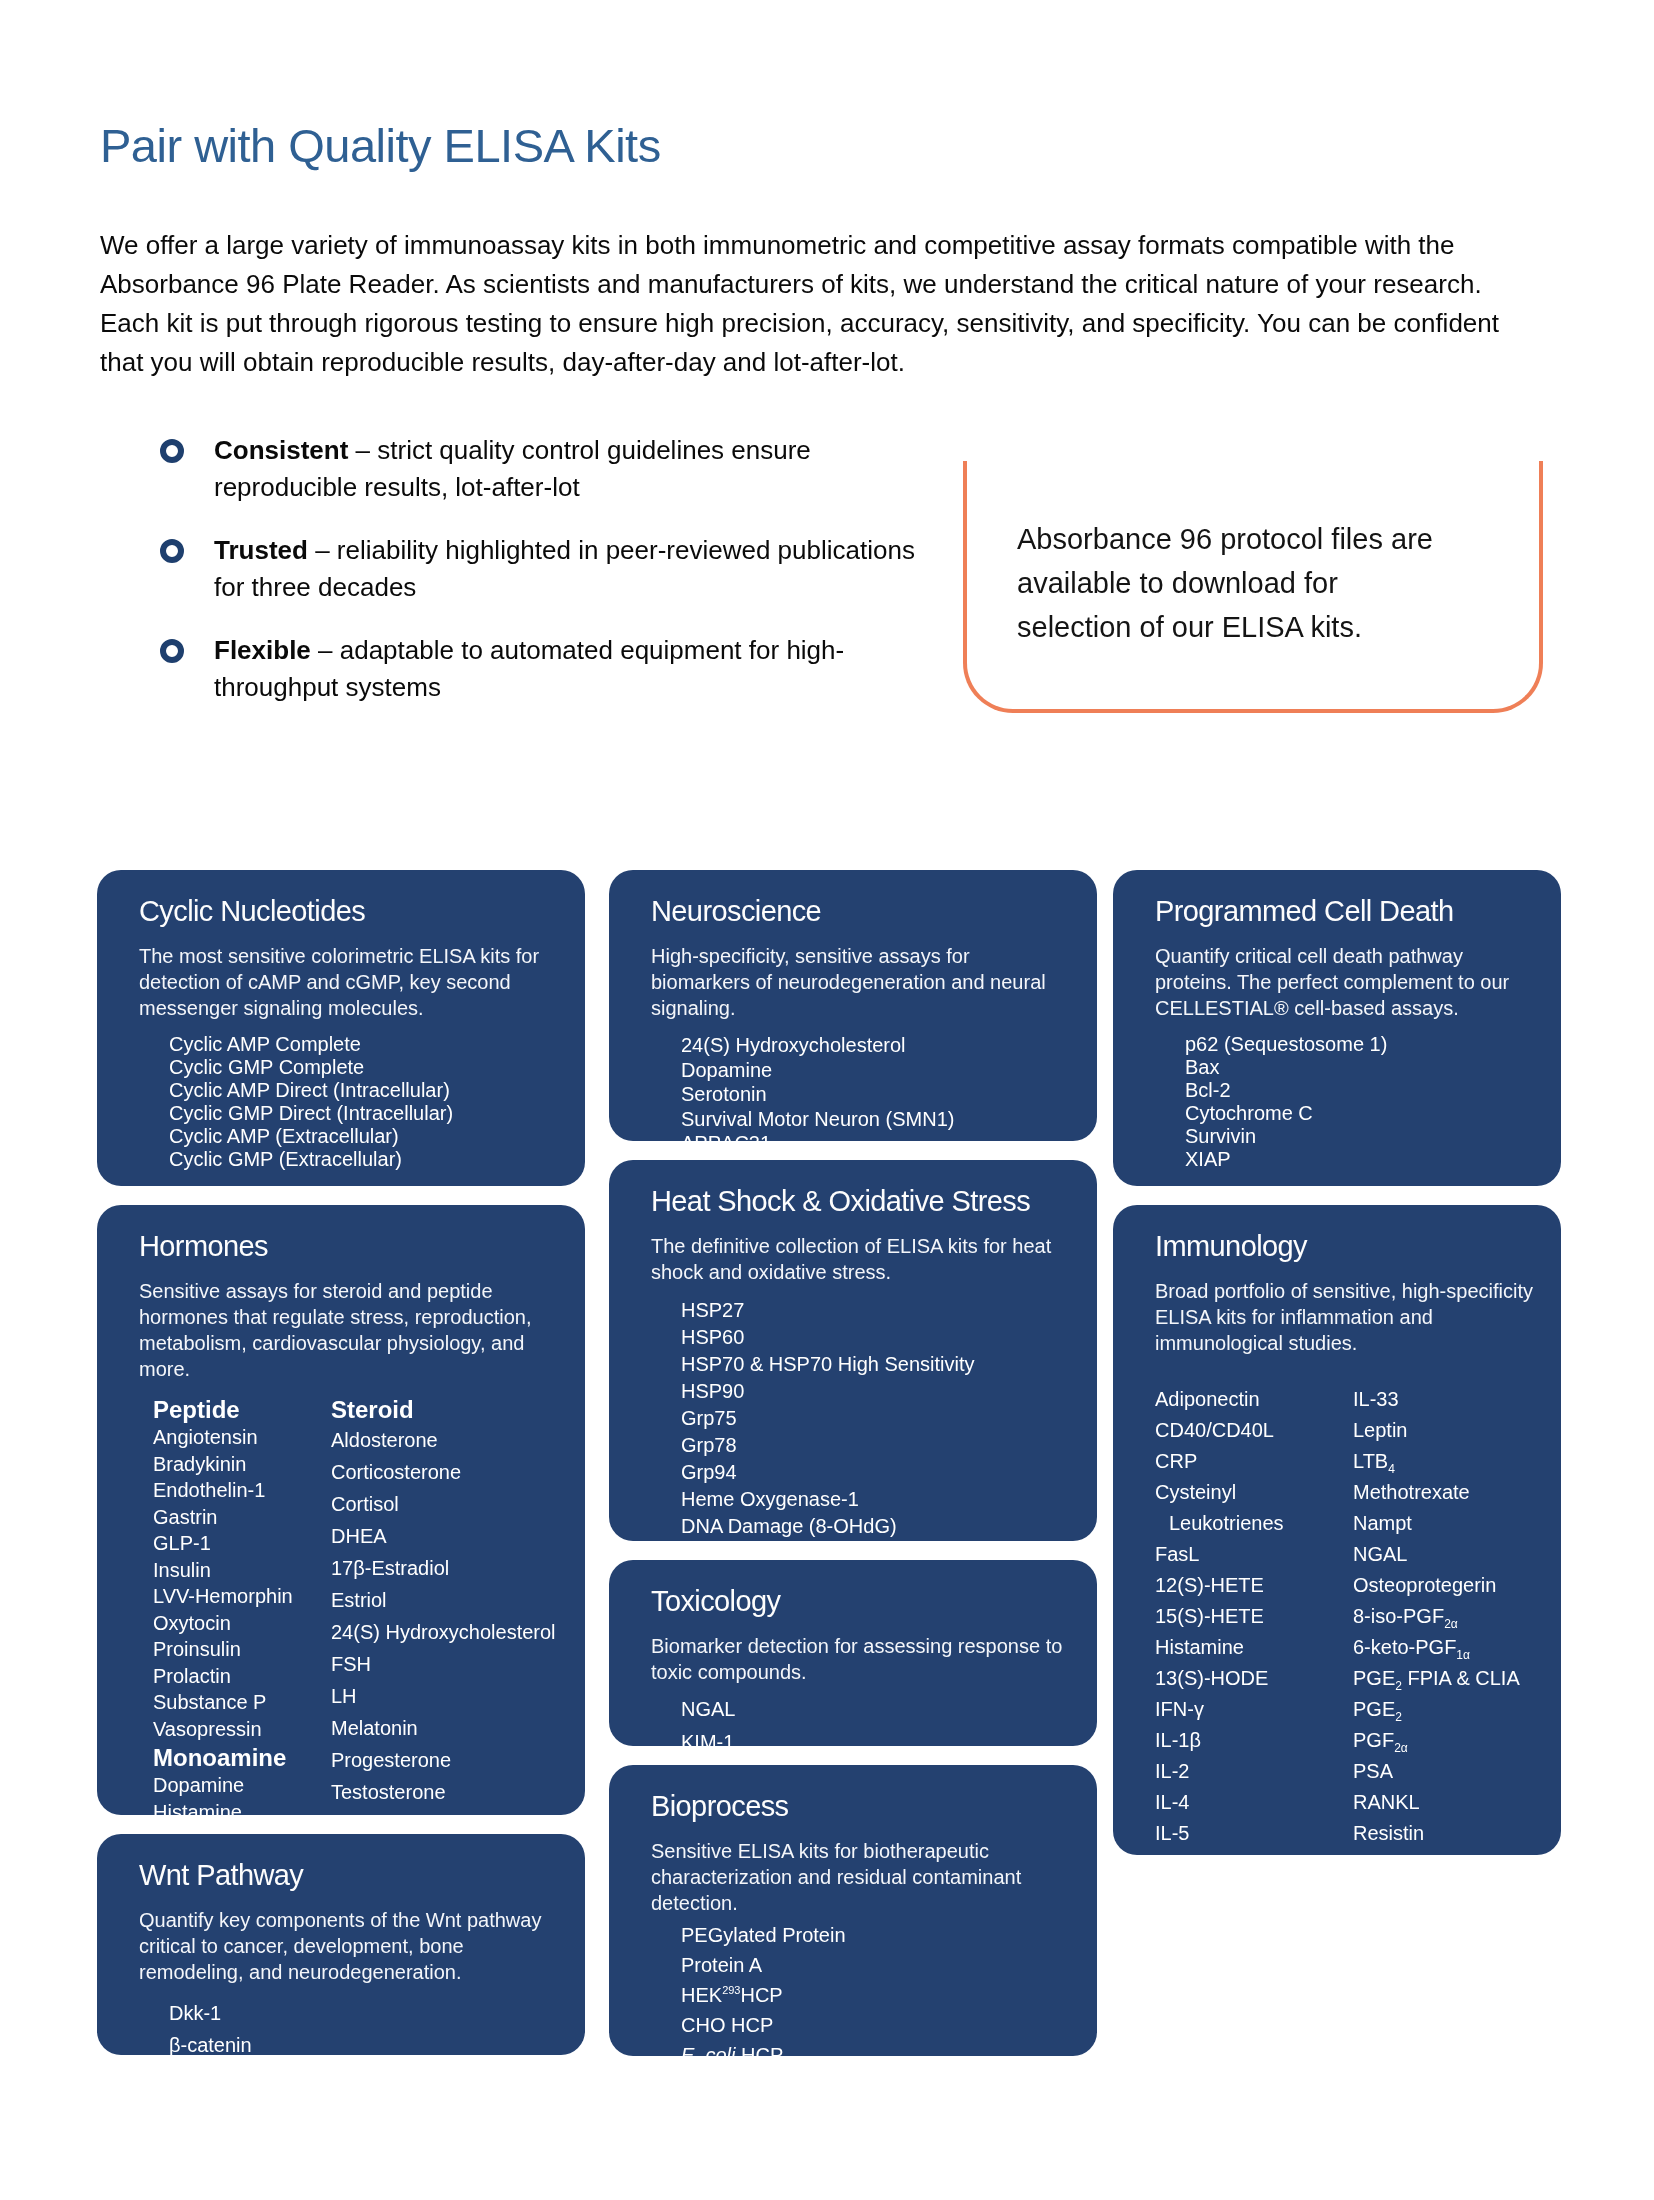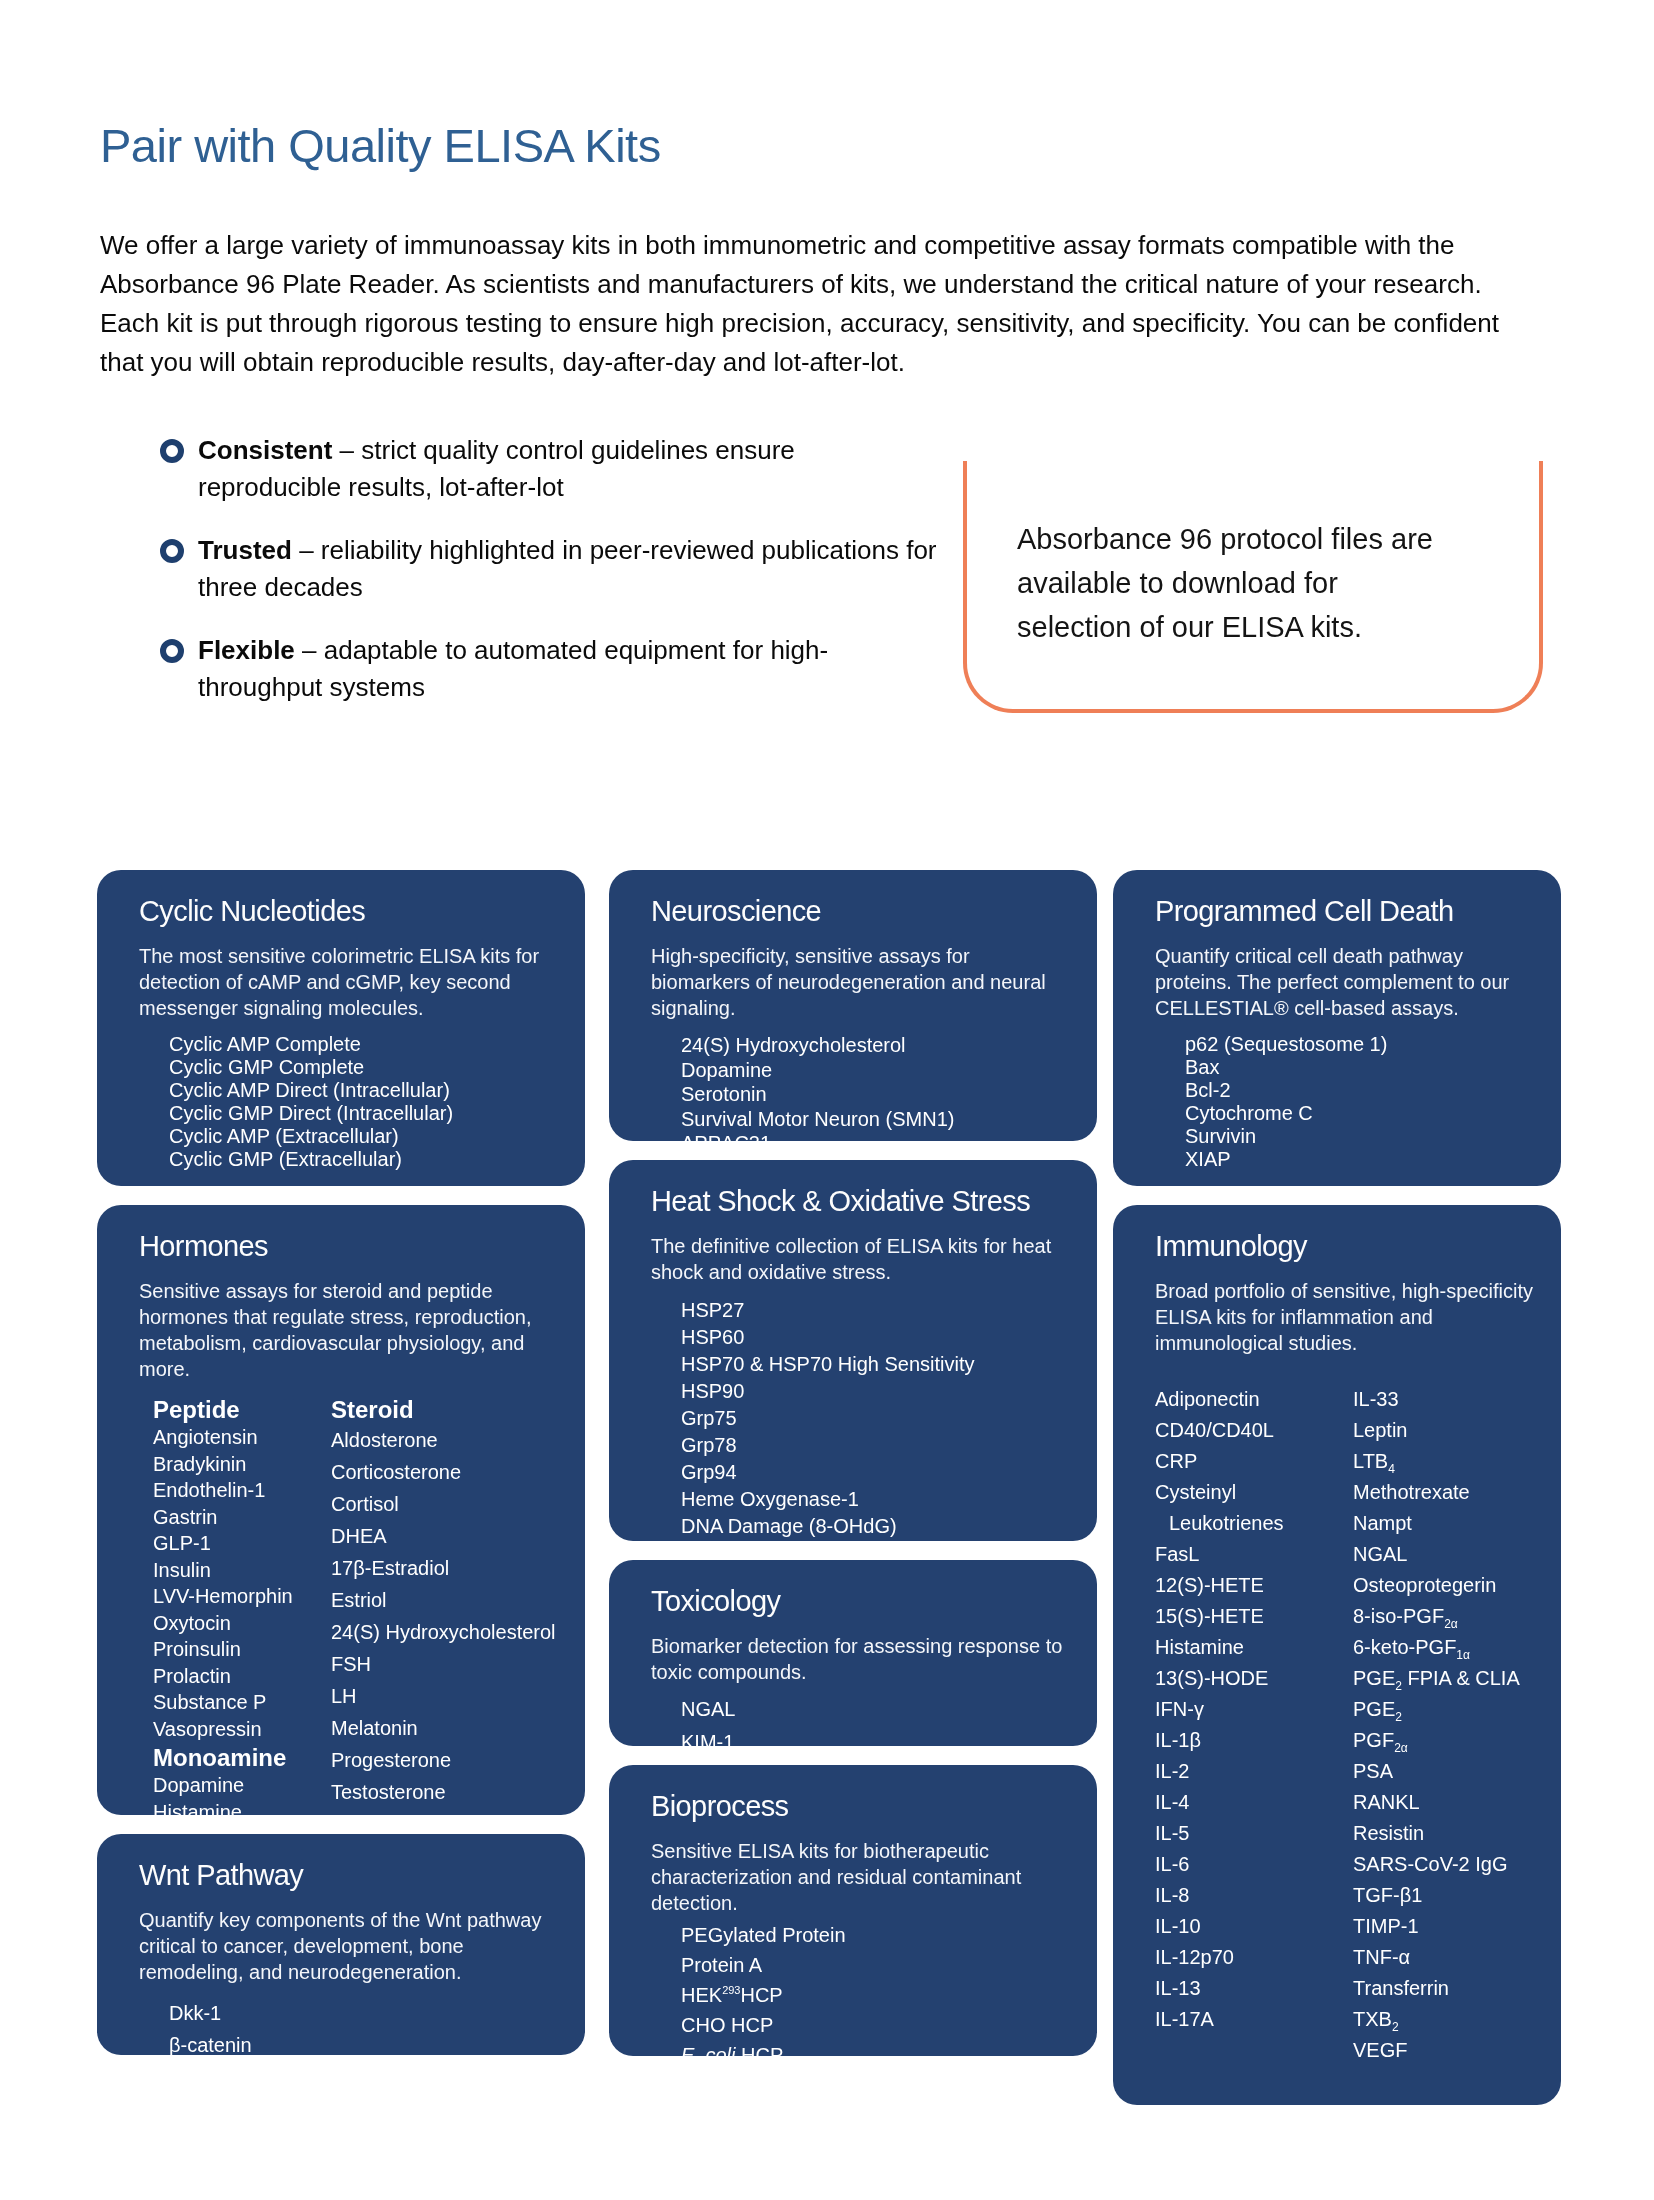--- a/index.html
+++ b/index.html
@@ -5,21 +5,21 @@
   html,body{margin:0;padding:0;background:#ffffff;}
   body{font-family:"Liberation Sans","DejaVu Sans",sans-serif;color:#111;}
   .page{position:relative;width:1654px;height:2200px;background:#fff;overflow:hidden;}
 
   .page-title{position:absolute;left:100px;top:118px;font-size:47px;font-weight:400;
     color:#2f6093;letter-spacing:-0.5px;margin:0;}
   .intro{position:absolute;left:100px;top:226px;width:1420px;font-size:26px;line-height:39px;
     color:#0a0a0a;margin:0;}
 
   .features{position:absolute;left:160px;top:432px;width:780px;}
-  .feature{display:flex;align-items:flex-start;margin-bottom:26px;}
+  .feature{display:flex;align-items:flex-start;margin-bottom:26px;gap:16px;}
   .ring{flex:0 0 auto;width:12px;height:12px;border:6px solid #1e3f6e;border-radius:50%;
     margin:7px 14px 0 0;background:#fff;}
   .feature p{margin:0;font-size:26px;line-height:37px;color:#0a0a0a;}
   .feature strong{font-weight:700;}
 
   .callout{position:absolute;left:963px;top:447px;width:580px;}
   .banner{position:relative;z-index:2;height:58px;border-radius:29px;background:#f0815c;
     display:flex;align-items:center;padding-left:22px;box-sizing:border-box;}
   .banner .label{color:#fdeee2;font-size:29px;letter-spacing:1.5px;margin-left:16px;}
   .callout-box{margin-top:14px;height:252px;border-left:4px solid #ef7f57;
@@ -53,21 +53,21 @@
 
   .card-cyclic{height:316px;}       .card-cyclic li{line-height:23px;}
   .card-hormones{height:610px;}     .card-hormones .colA li{line-height:26.5px;}
                                     .card-hormones .colB li{line-height:32px;}
   .card-wnt{height:221px;}          .card-wnt li{line-height:32px;}
   .card-neuro{height:271px;}        .card-neuro li{line-height:24.5px;}
   .card-heatshock{height:381px;}    .card-heatshock li{line-height:27px;}
   .card-tox{height:186px;}          .card-tox li{line-height:33px;} .card-tox ul{margin-top:8px;}
   .card-bioprocess{height:291px;}   .card-bioprocess li{line-height:30px;} .card-bioprocess ul{margin-top:4px;}
   .card-pcd{height:316px;}          .card-pcd li{line-height:23px;}
-  .card-immuno{height:900px;}       .card-immuno li{line-height:31px;}
+  .card-immuno{height:650px;}       .card-immuno li{line-height:31px;}
   .card-immuno .cols{margin-top:28px;}
   .card-immuno .cols ul{margin-left:0;}
   .card-immuno .colA{flex:0 0 198px;}
 </style>
 </head>
 <body>
 
 <div class="page">
 
   <h1 class="page-title">Pair with Quality ELISA Kits</h1>

